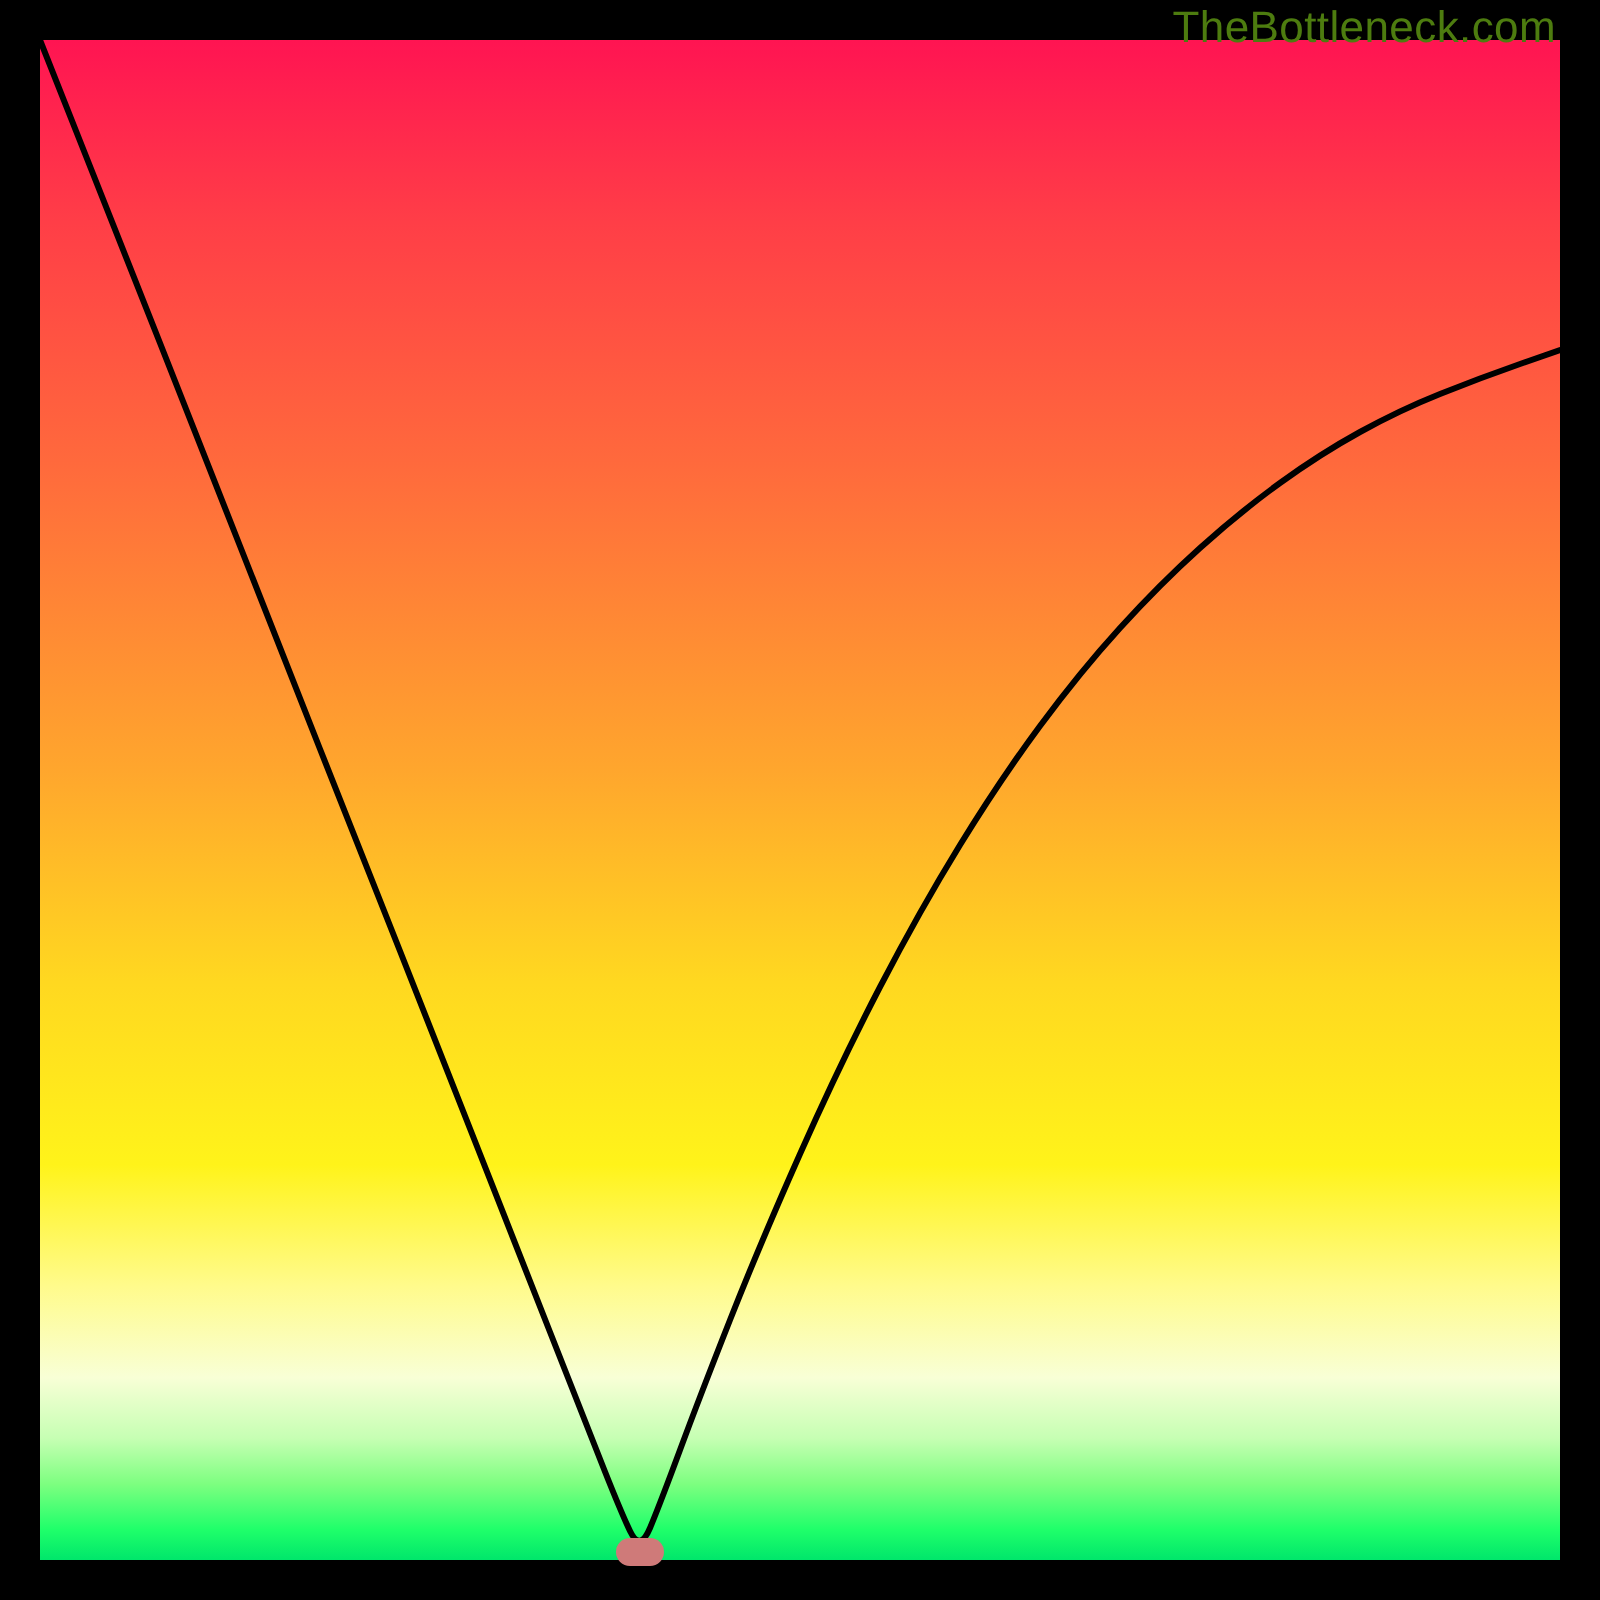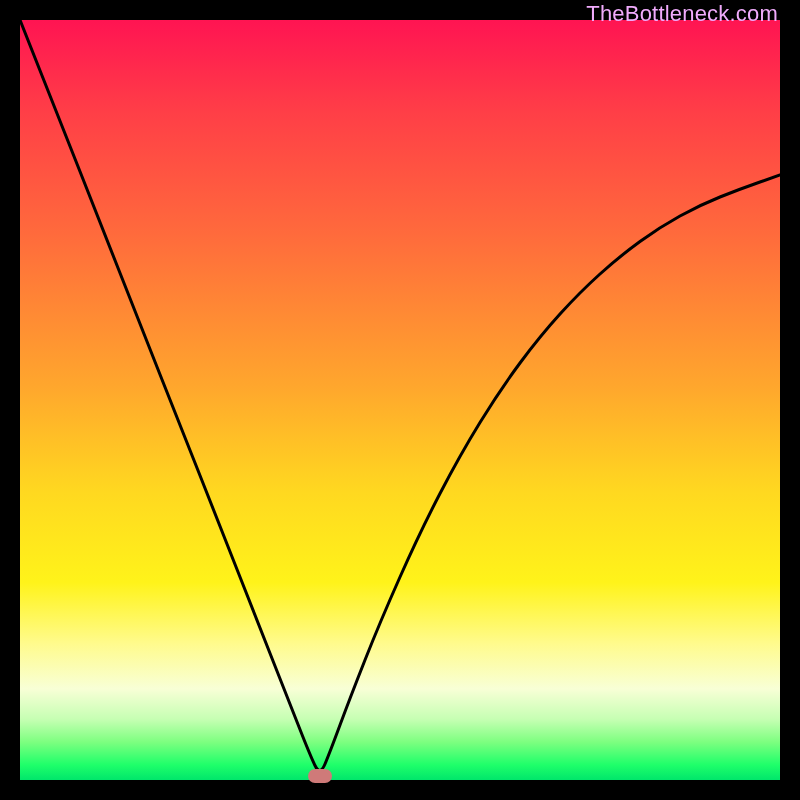--- a/index.html
+++ b/index.html
@@ -38,21 +38,21 @@
       #c6ffb3 92%,
       #7dff80 95%,
       #1fff6a 98%,
       #00e66b 100%
     );
   }
   .watermark {
     position: absolute;
     top: 1px;
     right: 22px;
-    color: #f0abfc;
+    color: #4d7c0f;
     font-size: 22px;
     font-weight: 500;
     letter-spacing: 0.2px;
     z-index: 20;
   }
   svg.curve {
     position: absolute;
     left: 0;
     top: 0;
     width: 760px;

